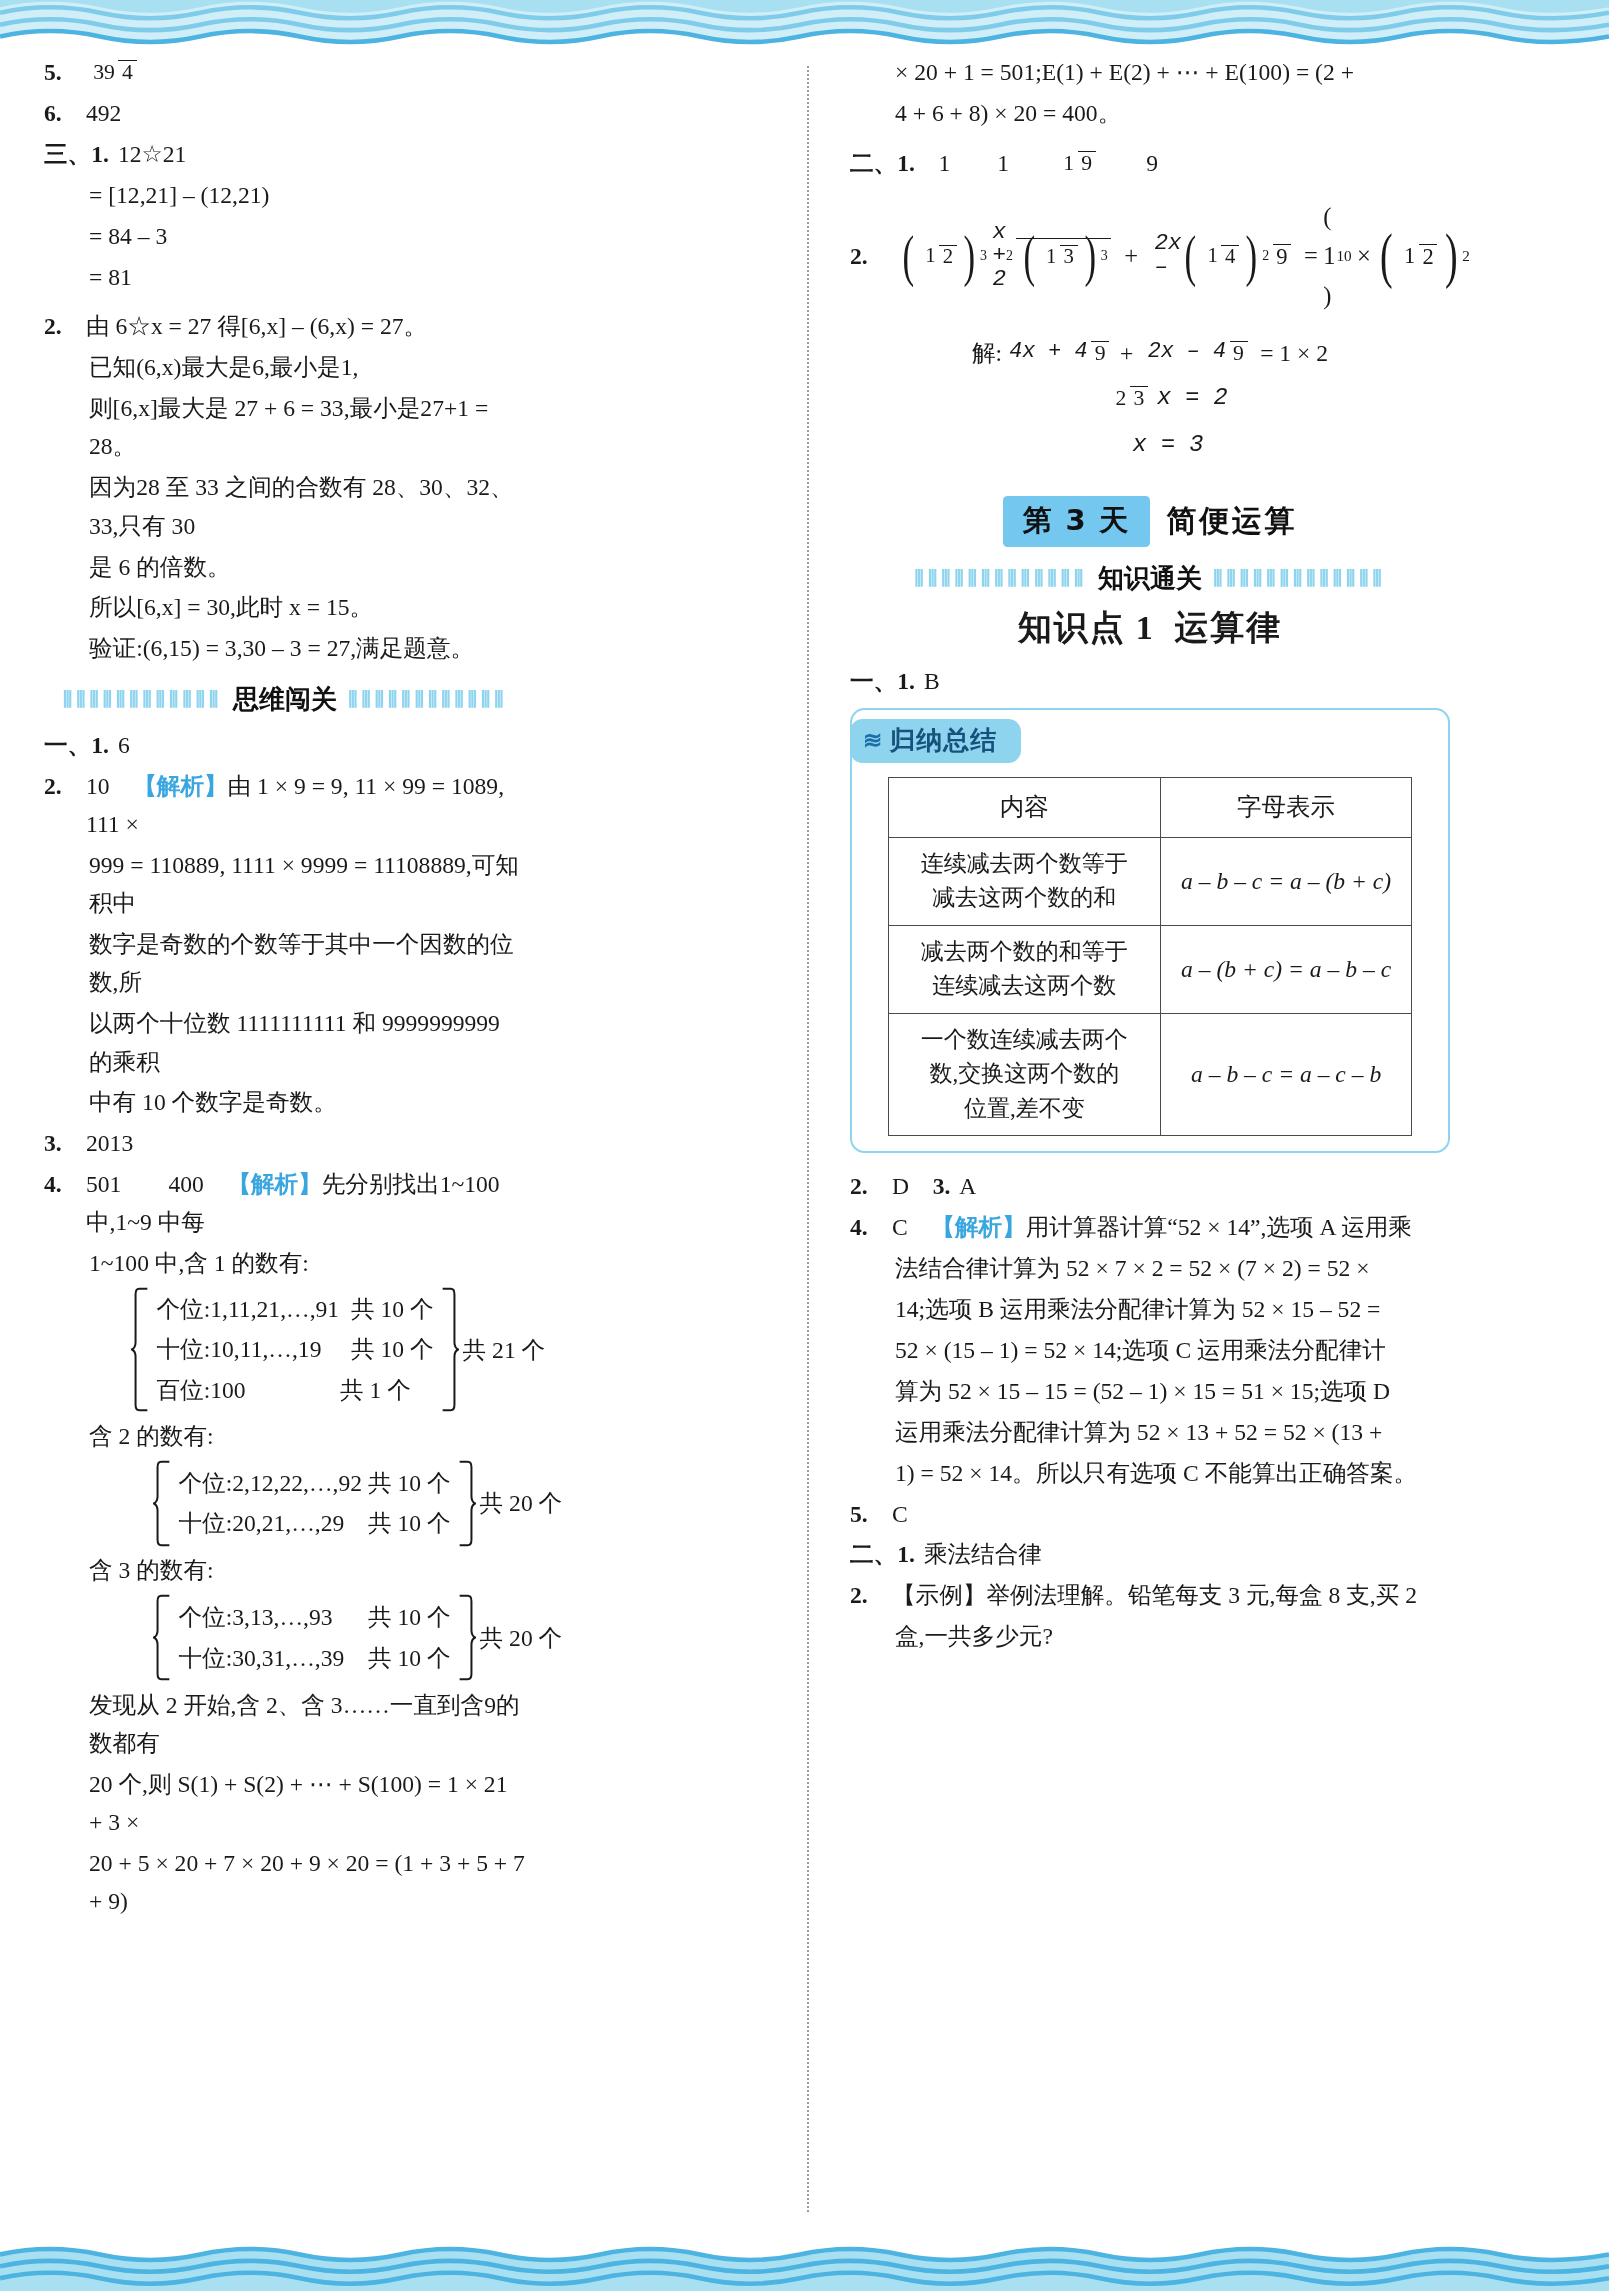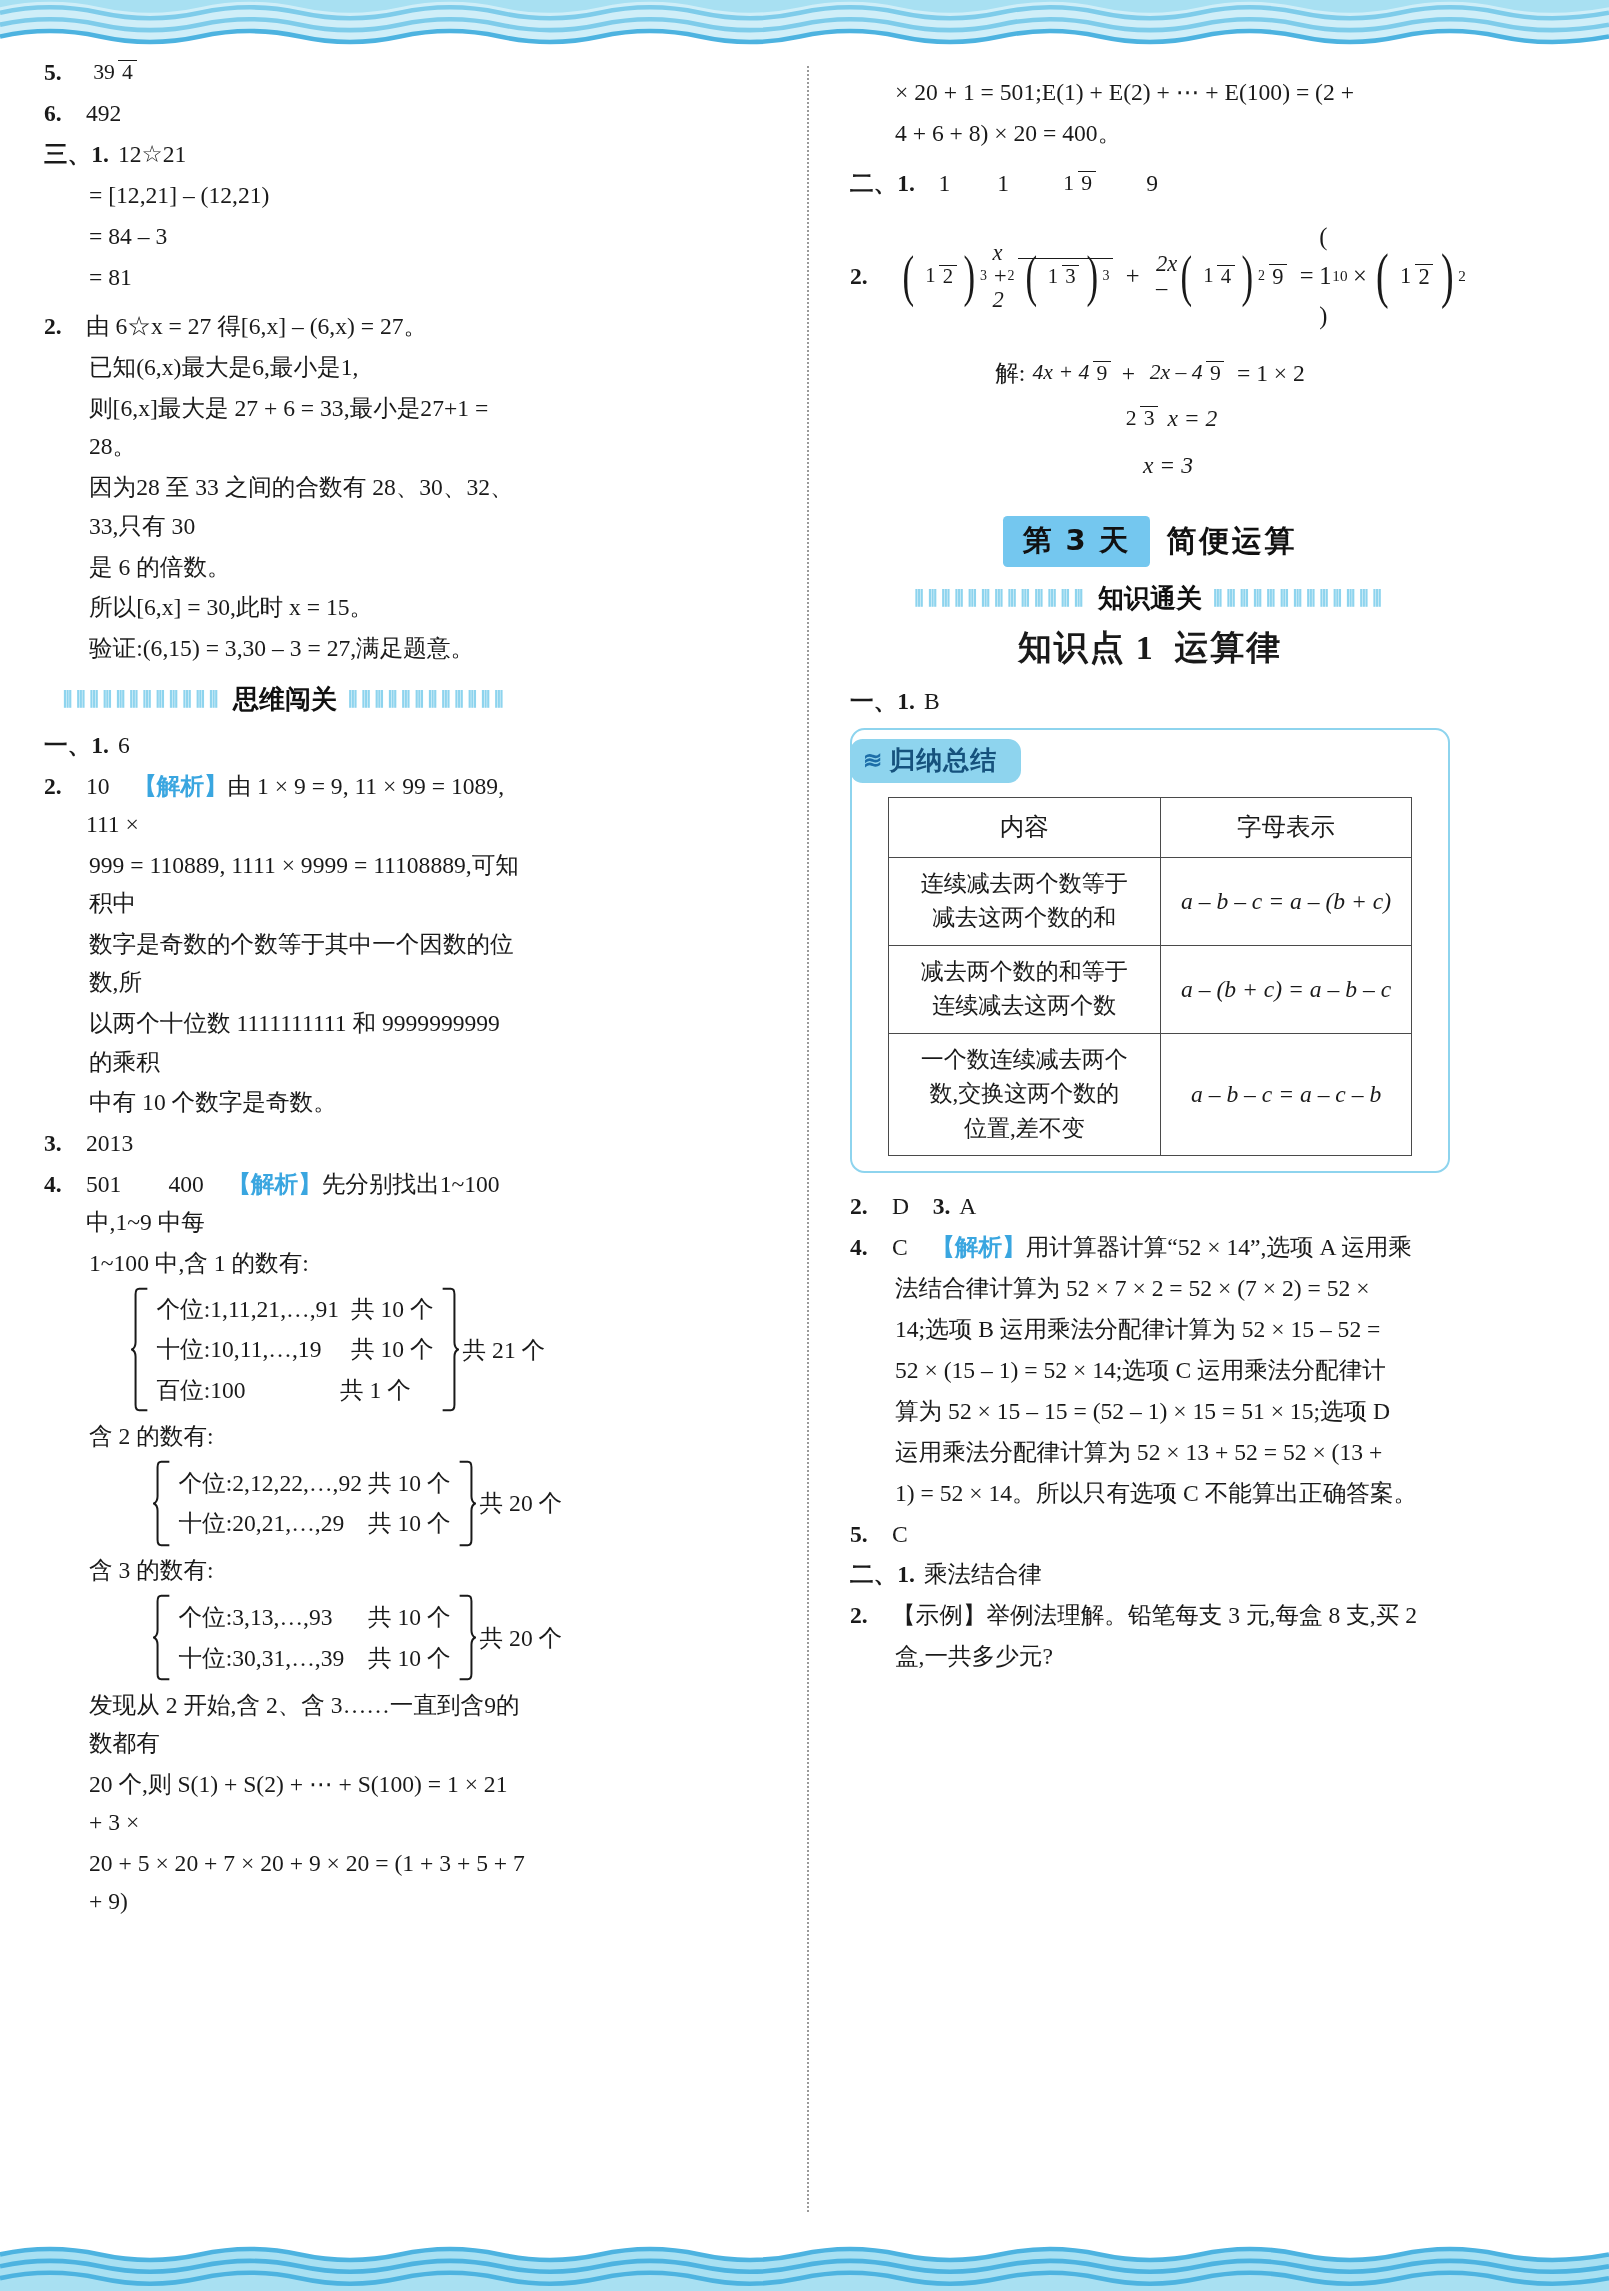--- a/index.html
+++ b/index.html
@@ -31,21 +31,21 @@
   .ln{
     display:flex;align-items:flex-start;
     font-size:23.6px;line-height:1.62;
     margin:0 0 2.7px 0;
     white-space:pre-wrap;
   }
   .num{font-weight:bold;flex:none;}
   .num.w{min-width:42px;}
   .txt{flex:1;}
   .indent{padding-left:45px;}
-  .it{font-style:italic;}
+  .it{font-style:italic;font-family:Liberation Mono, monospace;}
   .jiexi{color:#3aa6e0;font-weight:bold;}
   .sp{display:inline-block;width:23.6px;}
   .sp2{display:inline-block;width:47px;}
 
   
   .frac{
     display:inline-flex;flex-direction:row;align-items:center;
     vertical-align:-0.55em;margin:0 3.6px;line-height:1.05;
   }
   .frac .nu{padding:0 3.6px;font-size:.92em;}
@@ -313,21 +313,21 @@
     </div>
     <div class="ln indent">
       <span class="txt">20 个,则 S(1) + S(2) + ⋯ + S(100) = 1 × 21 + 3 ×</span>
     </div>
     <div class="ln indent">
       <span class="txt">20 + 5 × 20 + 7 × 20 + 9 × 20 = (1 + 3 + 5 + 7 + 9)</span>
     </div>
 
   </div>
 
-  <div class="col col-right" style="width:600px;margin-top:20px;">
+  <div class="col col-right" style="width:600px;">
 
     <div class="ln indent">
       <span class="txt">× 20 + 1 = 501;E(1) + E(2) + ⋯ + E(100) = (2 +</span>
     </div>
     <div class="ln indent">
       <span class="txt">4 + 6 + 8) × 20 = 400。</span>
     </div>
 
     <div class="smallgap"></div>
 

